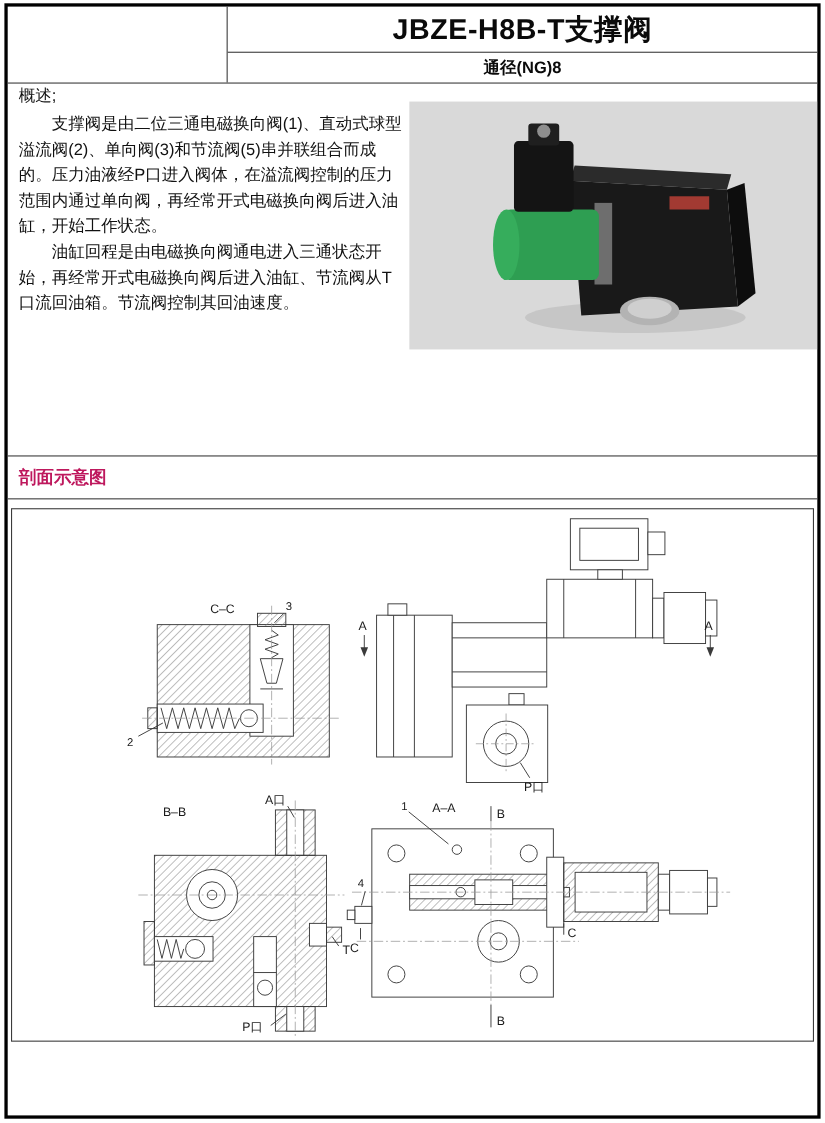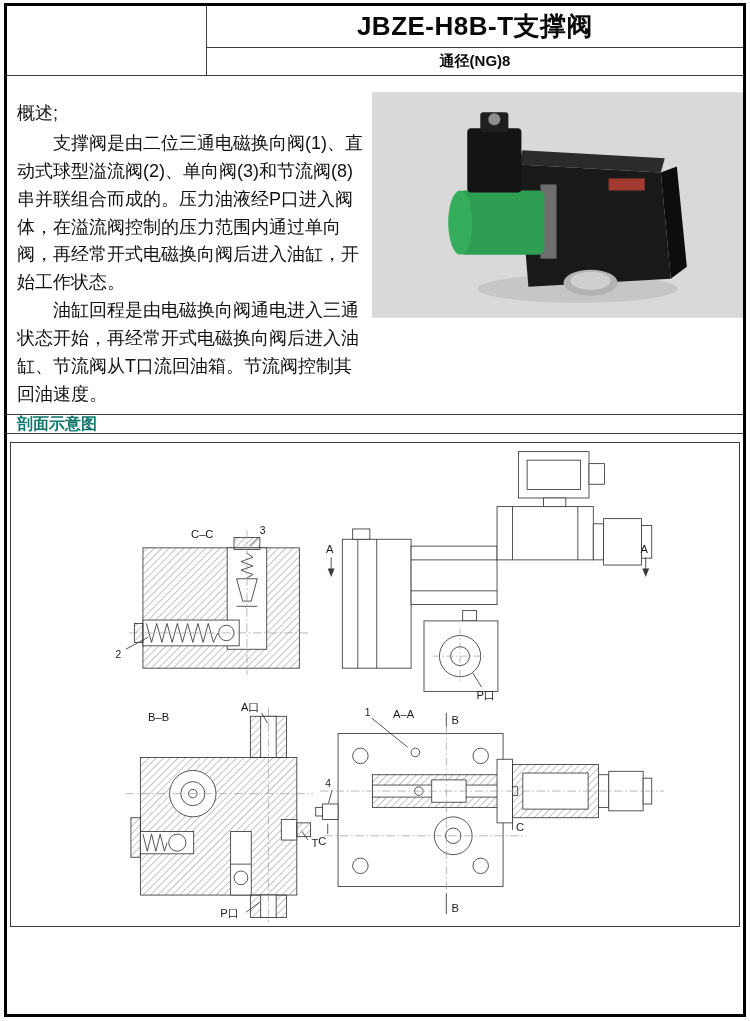--- a/index.html
+++ b/index.html
@@ -12,30 +12,30 @@
   .header-right { flex:1; display:flex; flex-direction:column; }
   .title-row { flex:1; display:flex; align-items:center; justify-content:center;
                font-size:26px; font-weight:bold; color:#0a0a0a; letter-spacing:.5px;
                border-bottom:1px solid #3c3c3c; }
   .specs-row { height:27px; display:flex; font-weight:bold; font-size:15px; color:#0a0a0a; }
   .spec-cell { display:flex; align-items:center; justify-content:center; border-right:1px solid #3c3c3c; }
   .spec-cell:last-child { border-right:none; }
   .c1 { flex:165; } .c2 { flex:188; } .c3 { flex:187; }
 
   .overview { height:338px; position:relative; }
-  .overview-text { position:absolute; left:10px; top:24px; width:352px;
-                   font-size:18px; line-height:1.55; color:#111; }
+  .overview-text { position:absolute; left:10px; top:0; width:352px;
+                   font-size:15px; line-height:1.55; color:#111; }
   .overview-heading { margin-bottom:2px; }
   .para { text-indent:2em; margin:0; }
   .photo-panel { position:absolute; left:365px; top:16px; width:371px; height:226px; }
   .photo-panel svg { display:block; width:100%; height:100%; }
 
-  .section-bar { height:20px; border-top:1px solid #3c3c3c; border-bottom:1px solid #3c3c3c;
+  .section-bar { height:40px; border-top:1px solid #3c3c3c; border-bottom:1px solid #3c3c3c;
                  display:flex; align-items:center; padding-left:10px;
-                 font-weight:bold; font-size:16px; color:#0f766e; }
+                 font-weight:bold; font-size:16px; color:#be185d; }
 
   .drawing-box { margin:8px 3px 0; height:485px; border:1px solid #3c3c3c; }
   .drawing-box svg { display:block; width:100%; height:100%; }
 
   svg text { font-family:"Liberation Sans", sans-serif; }
   .dlabel { font-size:13px; fill:#1a1a1a; }
   .dnum   { font-size:12px; fill:#1a1a1a; }
 </style>
 </head>
 <body>
@@ -49,21 +49,21 @@
         <div class="title-row">JBZE-H8B-T支撑阀</div>
         <div class="specs-row">
           <div class="spec-cell c1">通径(NG)8</div>
         </div>
       </div>
     </div>
 
     <div class="overview">
       <div class="overview-text">
         <div class="overview-heading">概述;</div>
-        <p class="para">支撑阀是由二位三通电磁换向阀(1)、直动式球型溢流阀(2)、单向阀(3)和节流阀(8)串并联组合而成的。压力油液经P口进入阀体，在溢流阀控制的压力范围内通过单向阀，再经常开式电磁换向阀后进入油缸，开始工作状态。</p>
+        <p class="para">支撑阀是由二位三通电磁换向阀(1)、直动式球型溢流阀(2)、单向阀(3)和节流阀(5)串并联组合而成的。压力油液经P口进入阀体，在溢流阀控制的压力范围内通过单向阀，再经常开式电磁换向阀后进入油缸，开始工作状态。</p>
         <p class="para">油缸回程是由电磁换向阀通电进入三通状态开始，再经常开式电磁换向阀后进入油缸、节流阀从T口流回油箱。节流阀控制其回油速度。</p>
       </div>
 
       <div class="photo-panel">
         <svg viewBox="0 0 370 225" xmlns="http://www.w3.org/2000/svg">
           <rect width="370" height="225" fill="#d9d9d9"></rect>
           <ellipse cx="205" cy="196" rx="100" ry="14" fill="#c6c6c6"></ellipse>
           <polygon points="150,58 292,66 288,80 146,72" fill="#2b2b2b"></polygon>
           <polygon points="146,72 288,80 298,186 156,194" fill="#191919"></polygon>
           <polygon points="288,80 298,186 314,174 304,74" fill="#0d0d0d"></polygon>

